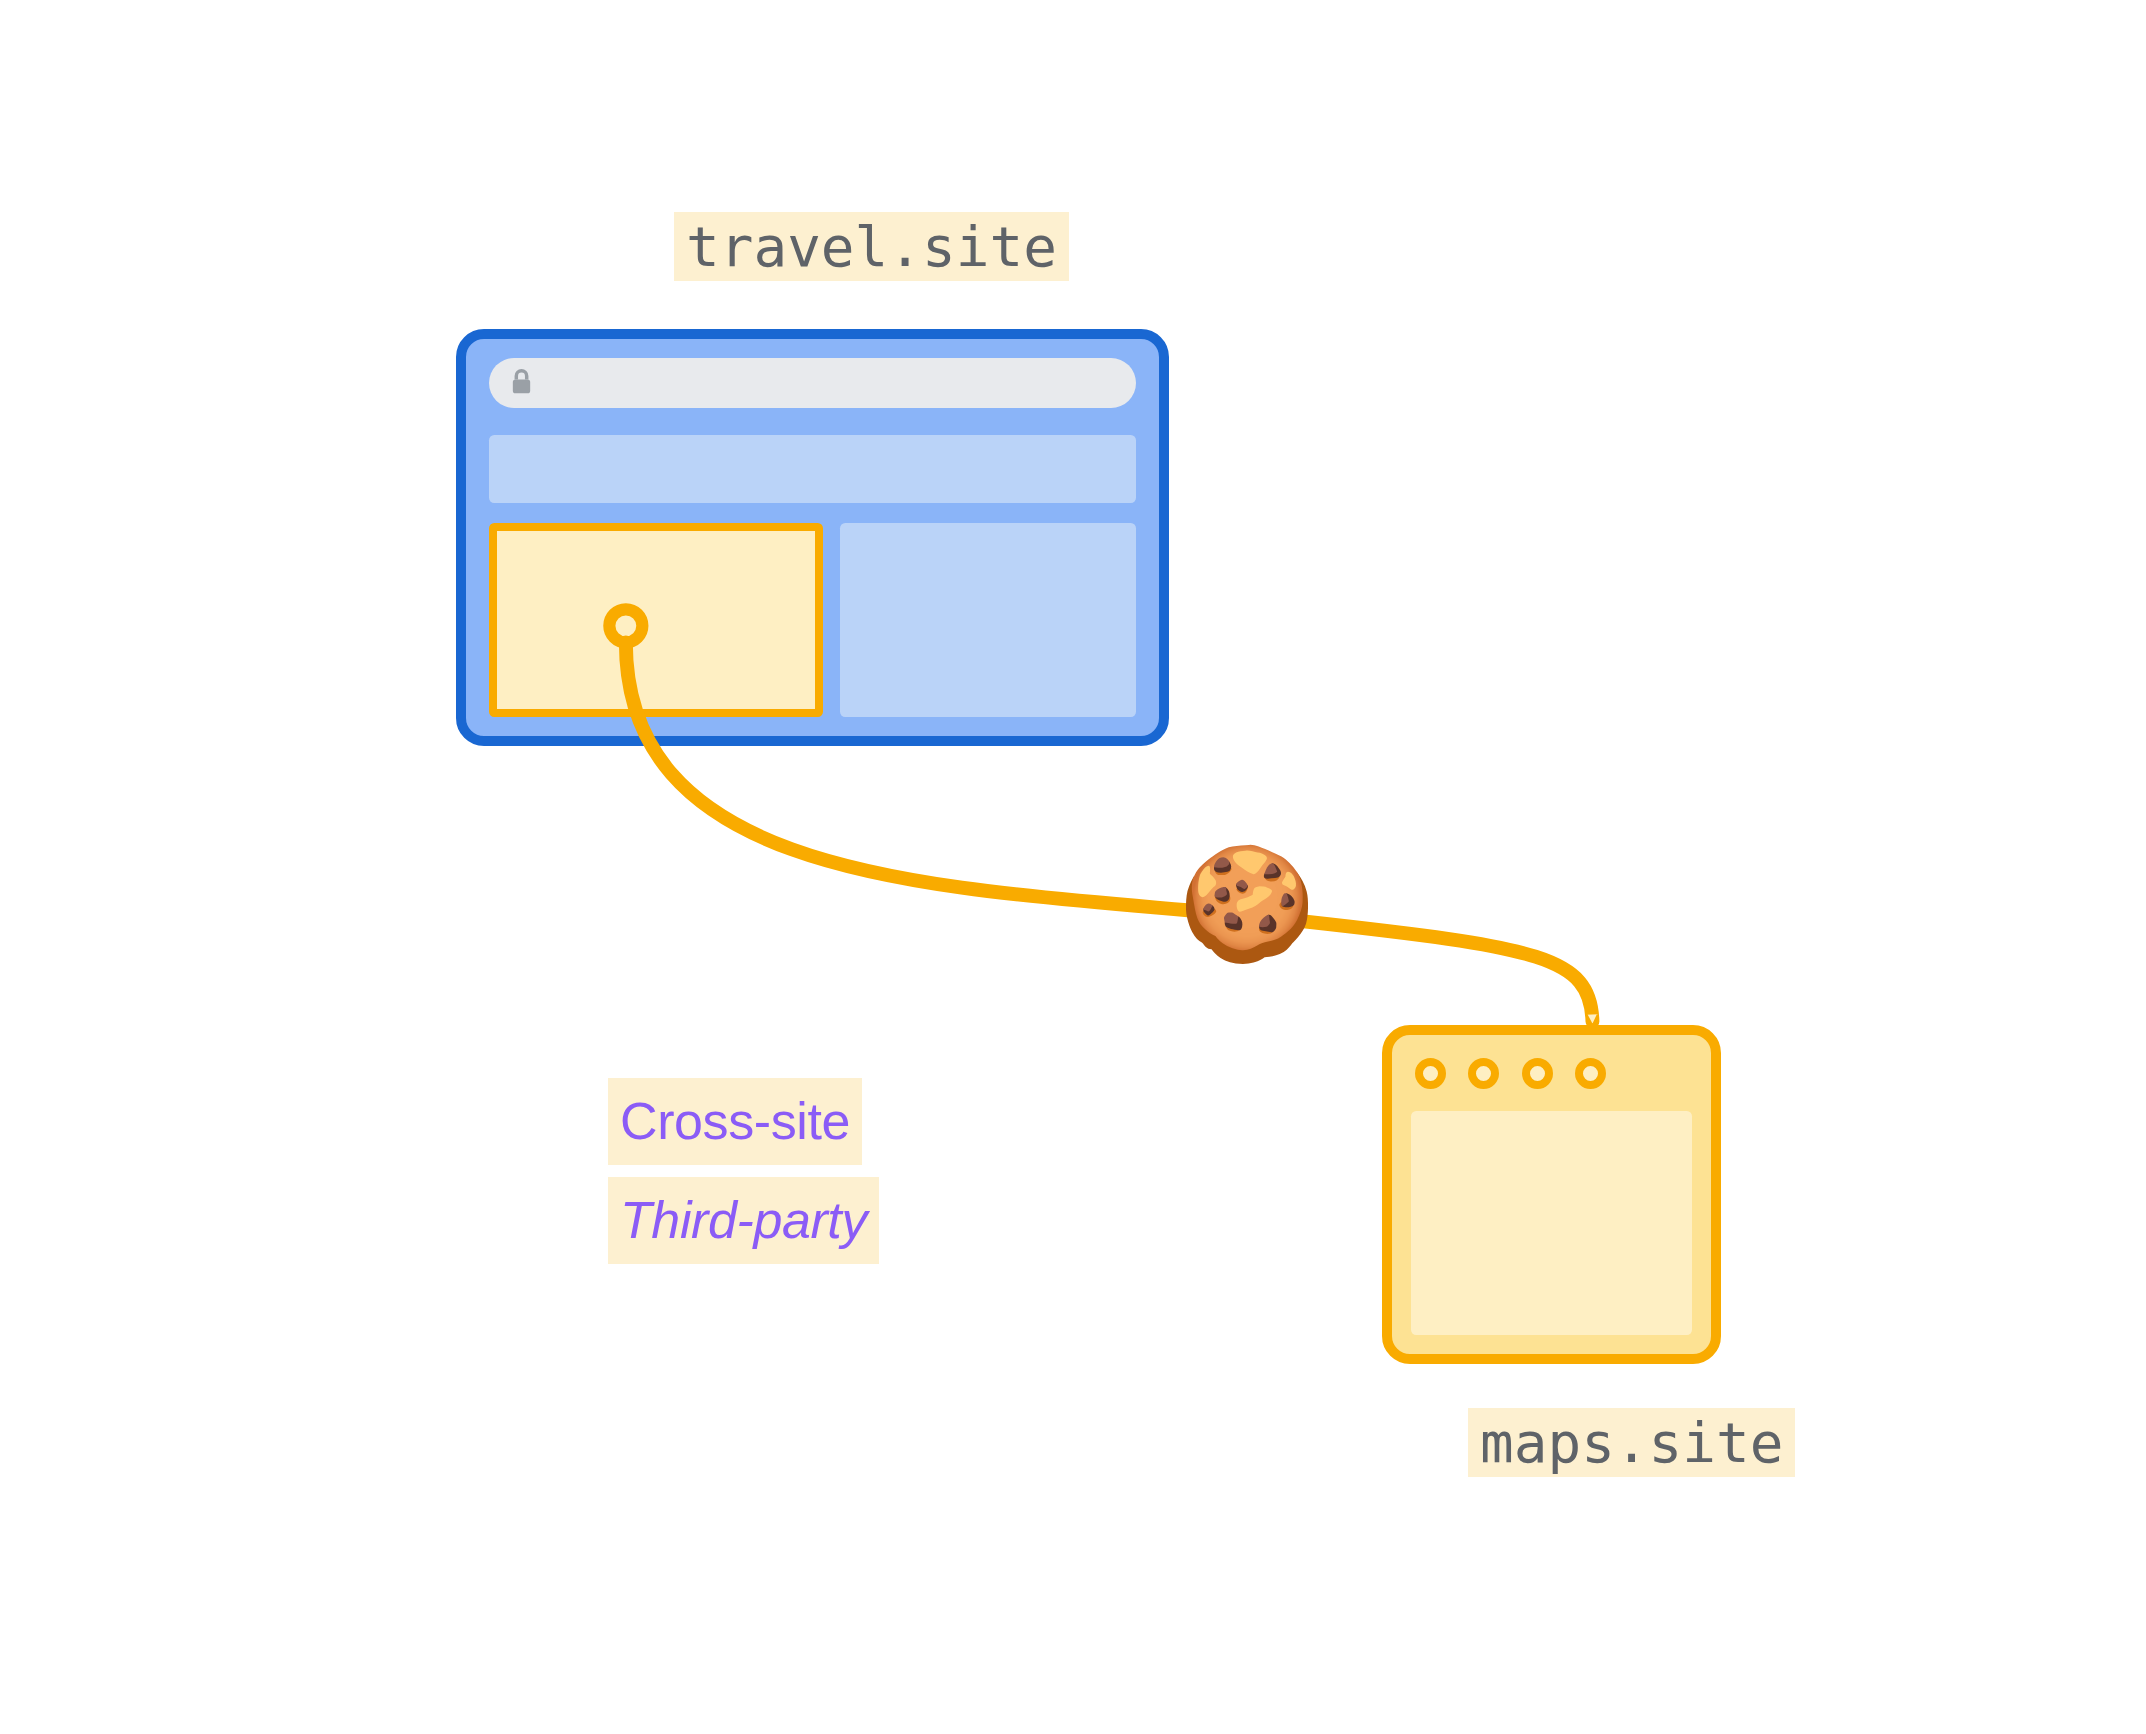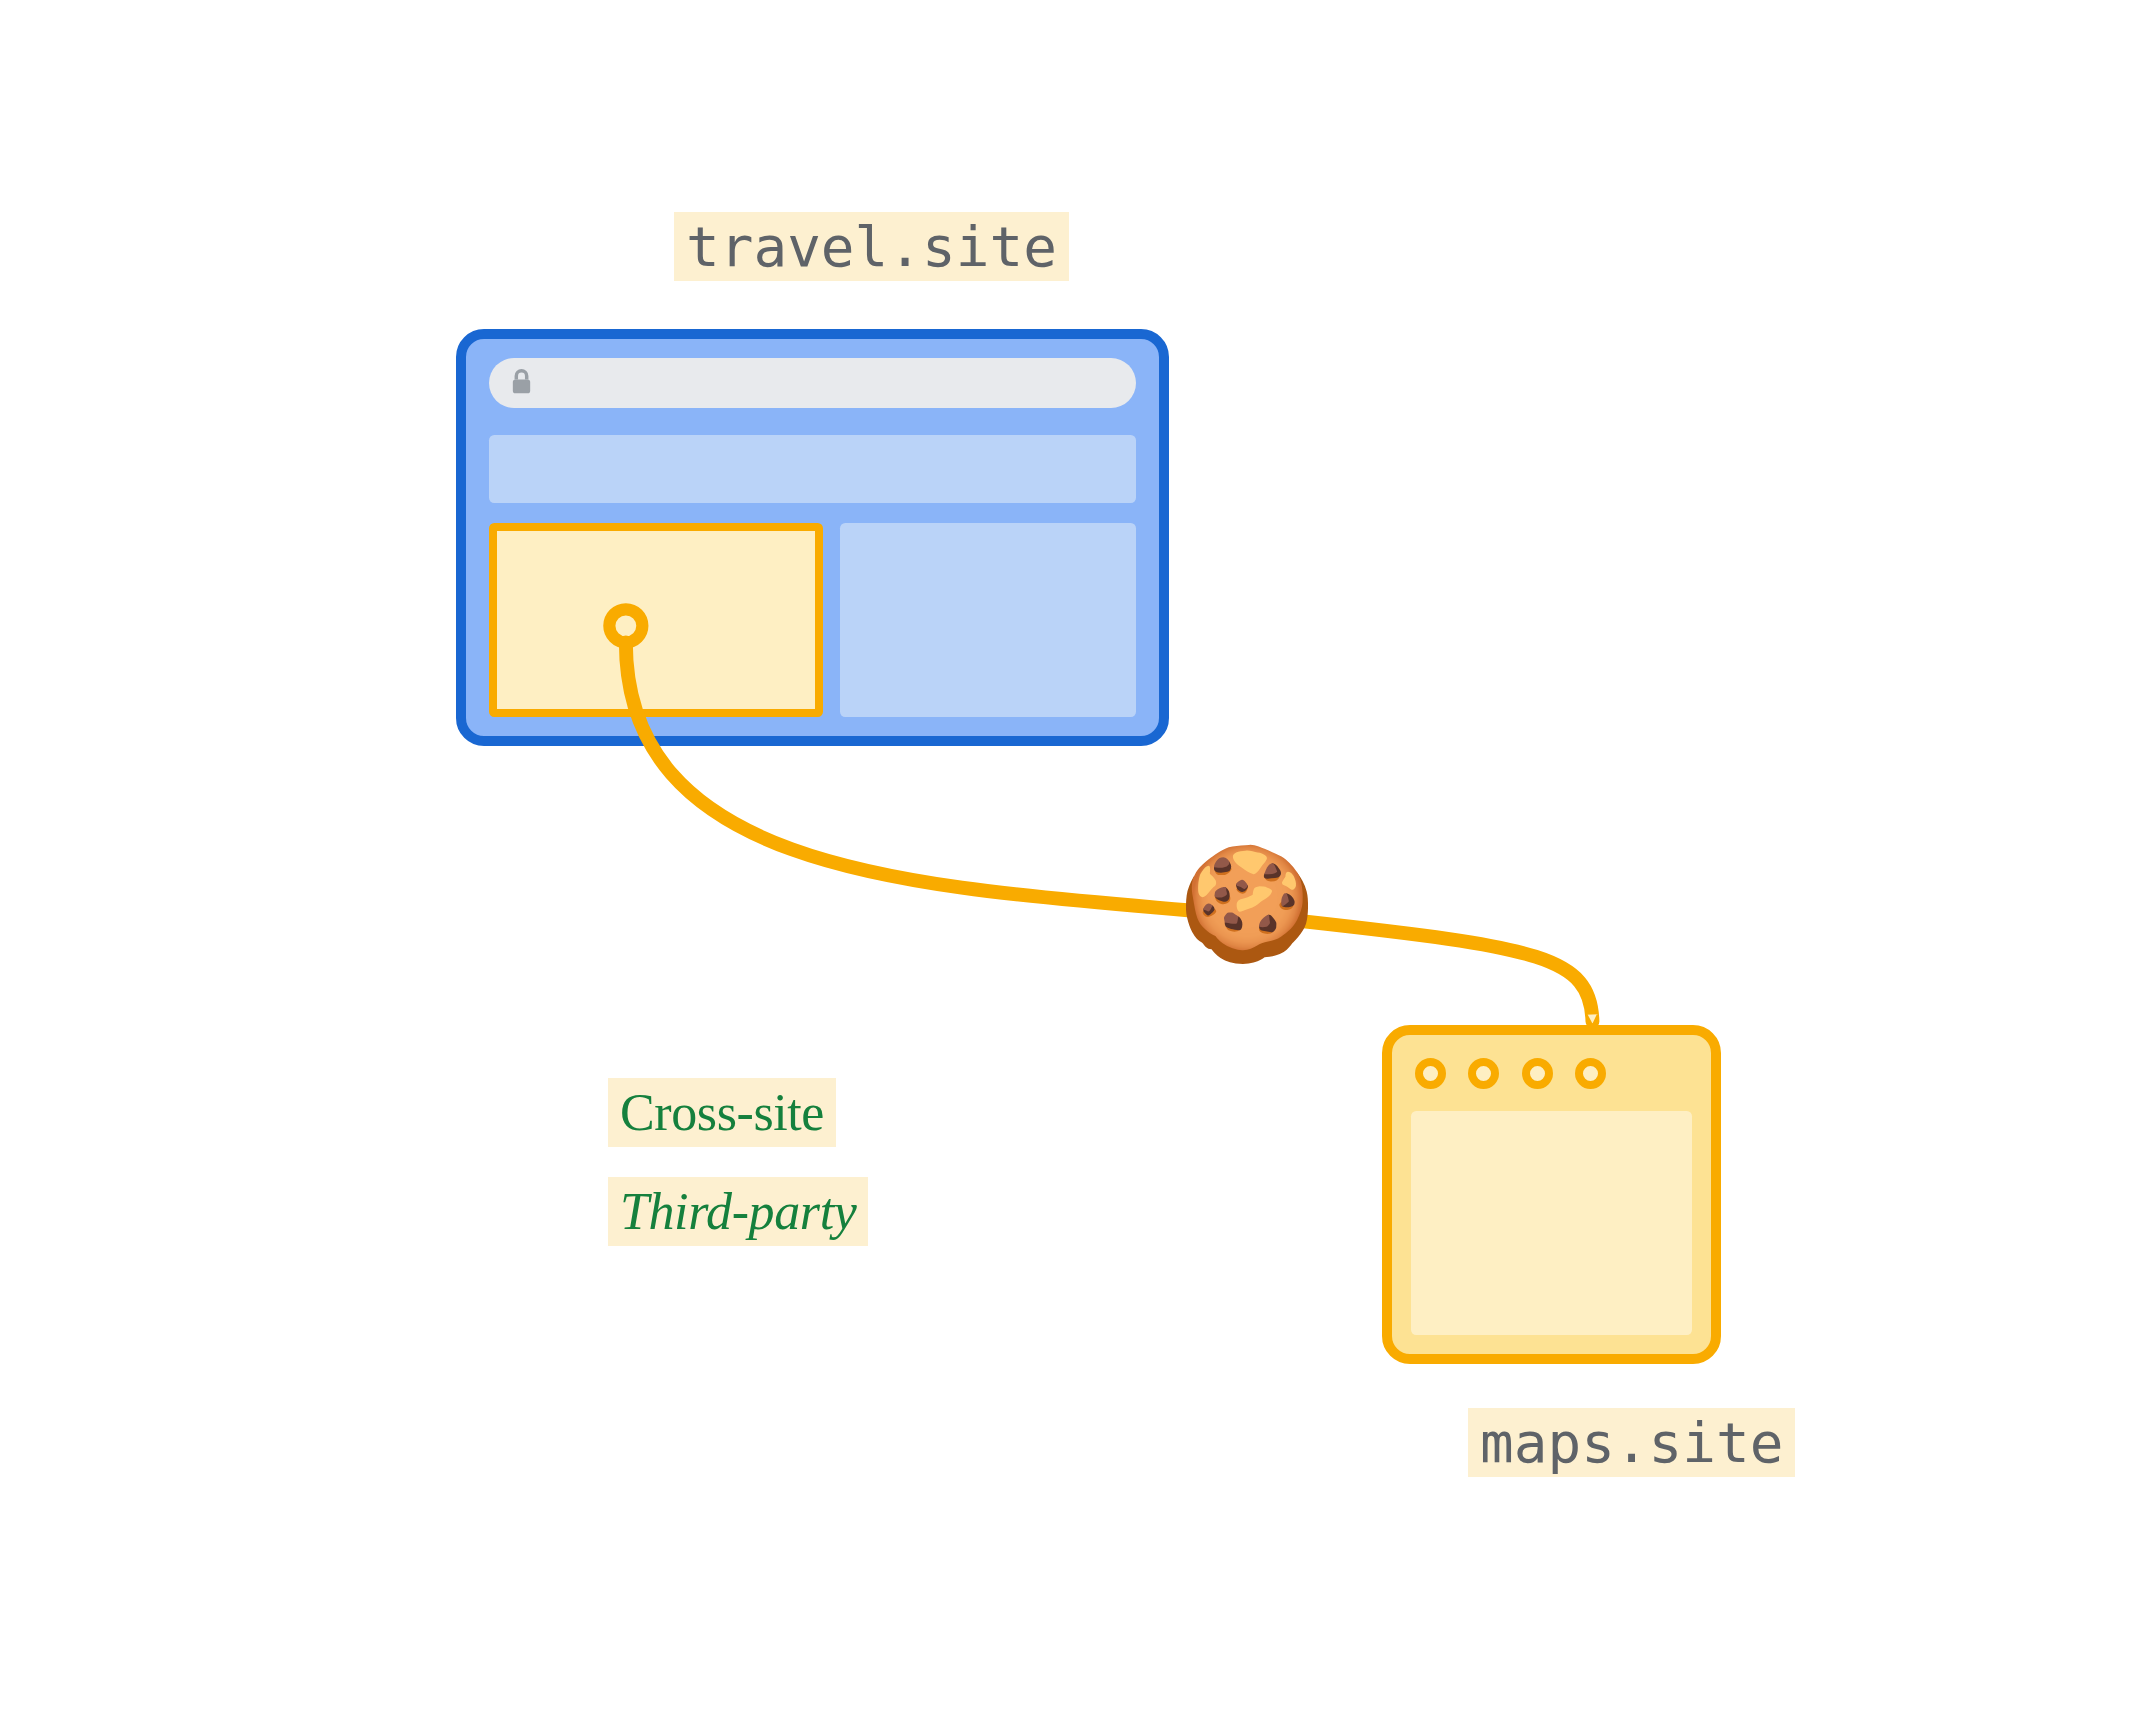--- a/index.html
+++ b/index.html
@@ -20,25 +20,25 @@
     background: #fdf0d0;
     color: #5f6368;
     font-size: 56px;
     line-height: 1.1;
     padding: 3.5px 12px;
     font-family: ui-monospace, SFMono-Regular, "SF Mono", Menlo, Consolas, monospace;
   }
   .label-sans {
     position: absolute;
     background: #fdf0d0;
-    color: #15803d;
+    color: #8b5cf6;
     font-size: 52px;
     line-height: 1.1;
-    padding: 6px 12px;
-    font-family: Liberation Serif, serif;
+    padding: 15px 12px;
+    font-family: Liberation Sans, sans-serif;
     letter-spacing: -0.4px;
   }
   .italic {
     font-style: italic;
   }
 
   
   .browser-window {
     position: absolute;
     left: 456px;

